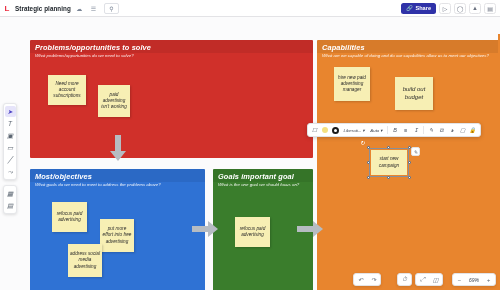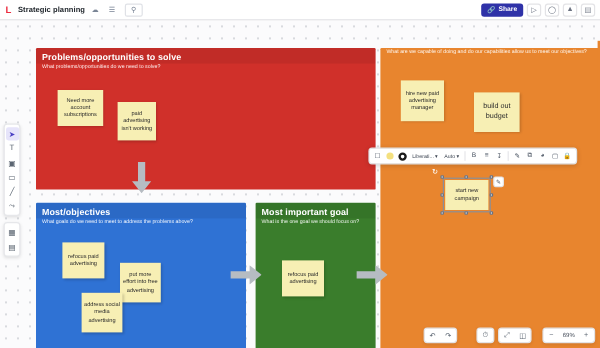--- a/index.html
+++ b/index.html
@@ -48,20 +48,21 @@
     color: #6b7280; font-size: 6px; background: #fff;
   }
 
   
   .canvas {
     position: absolute; left: 0; top: 17px; width: 500px; height: 273px;
     background-color: #fbfbfc;
     background-image:
       radial-gradient(circle, #d8dade 0.6px, transparent 0.7px);
     background-size: 10px 10px;
+    font-style: italic;
   }
 
   
   .rail {
     position: absolute; left: 3px; top: 86px; width: 14px;
     background: #fff; border: 1px solid #e6e7ea; border-radius: 3px;
     box-shadow: 0 1px 3px rgba(0,0,0,.12);
     display: flex; flex-direction: column; align-items: center;
     padding: 2px 0; gap: 1px; z-index: 30;
   }
@@ -204,38 +205,41 @@
   <div class="panel" id="panel-problems">
     <div class="panel-headband">
       <div class="panel-head">Problems/opportunities to solve</div>
     </div>
     <div class="panel-sub">What problems/opportunities do we need to solve?</div>
     <div class="note" style="left:18px; top:35px; width:38px; height:30px;">Need more account subscriptions</div>
     <div class="note" style="left:68px; top:45px; width:32px; height:32px;">paid advertising isn't working</div>
   </div>
 
   <div class="panel" id="panel-capabilities">
+    <div class="panel-headband">
+      <div class="panel-head">Capabilities</div>
+    </div>
     <div class="panel-sub" style="white-space:nowrap; overflow:hidden;">What are we capable of doing and do our capabilities allow us to meet our objectives?</div>
     <div class="note" style="left:17px; top:27px; width:36px; height:34px;">hire new paid advertising manager</div>
     <div class="note" style="left:78px; top:37px; width:38px; height:33px; font-size:6px;">build out budget</div>
   </div>
 
   <div class="panel" id="panel-goals">
     <div class="panel-headband">
       <div class="panel-head">Most/objectives</div>
     </div>
     <div class="panel-sub">What goals do we need to meet to address the problems above?</div>
     <div class="note" style="left:22px; top:33px; width:35px; height:30px;">refocus paid advertising</div>
     <div class="note" style="left:70px; top:50px; width:34px; height:33px;">put more effort into free advertising</div>
     <div class="note" style="left:38px; top:75px; width:34px; height:33px;">address social media advertising</div>
   </div>
 
   <div class="panel" id="panel-goal">
     <div class="panel-headband">
-      <div class="panel-head">Most important goal</div>
+      <div class="panel-head">Goals important goal</div>
     </div>
     <div class="panel-sub">What is the one goal we should focus on?</div>
     <div class="note" style="left:22px; top:48px; width:35px; height:30px;">refocus paid advertising</div>
   </div>
 
   <div class="arrow-down" style="left:110px; top:118px;">
     <svg width="16" height="26" viewBox="0 0 16 26">
       <polygon points="5,0 11,0 11,16 16,16 8,26 0,16 5,16" fill="#b6bcc2"></polygon>
     </svg>
   </div>

